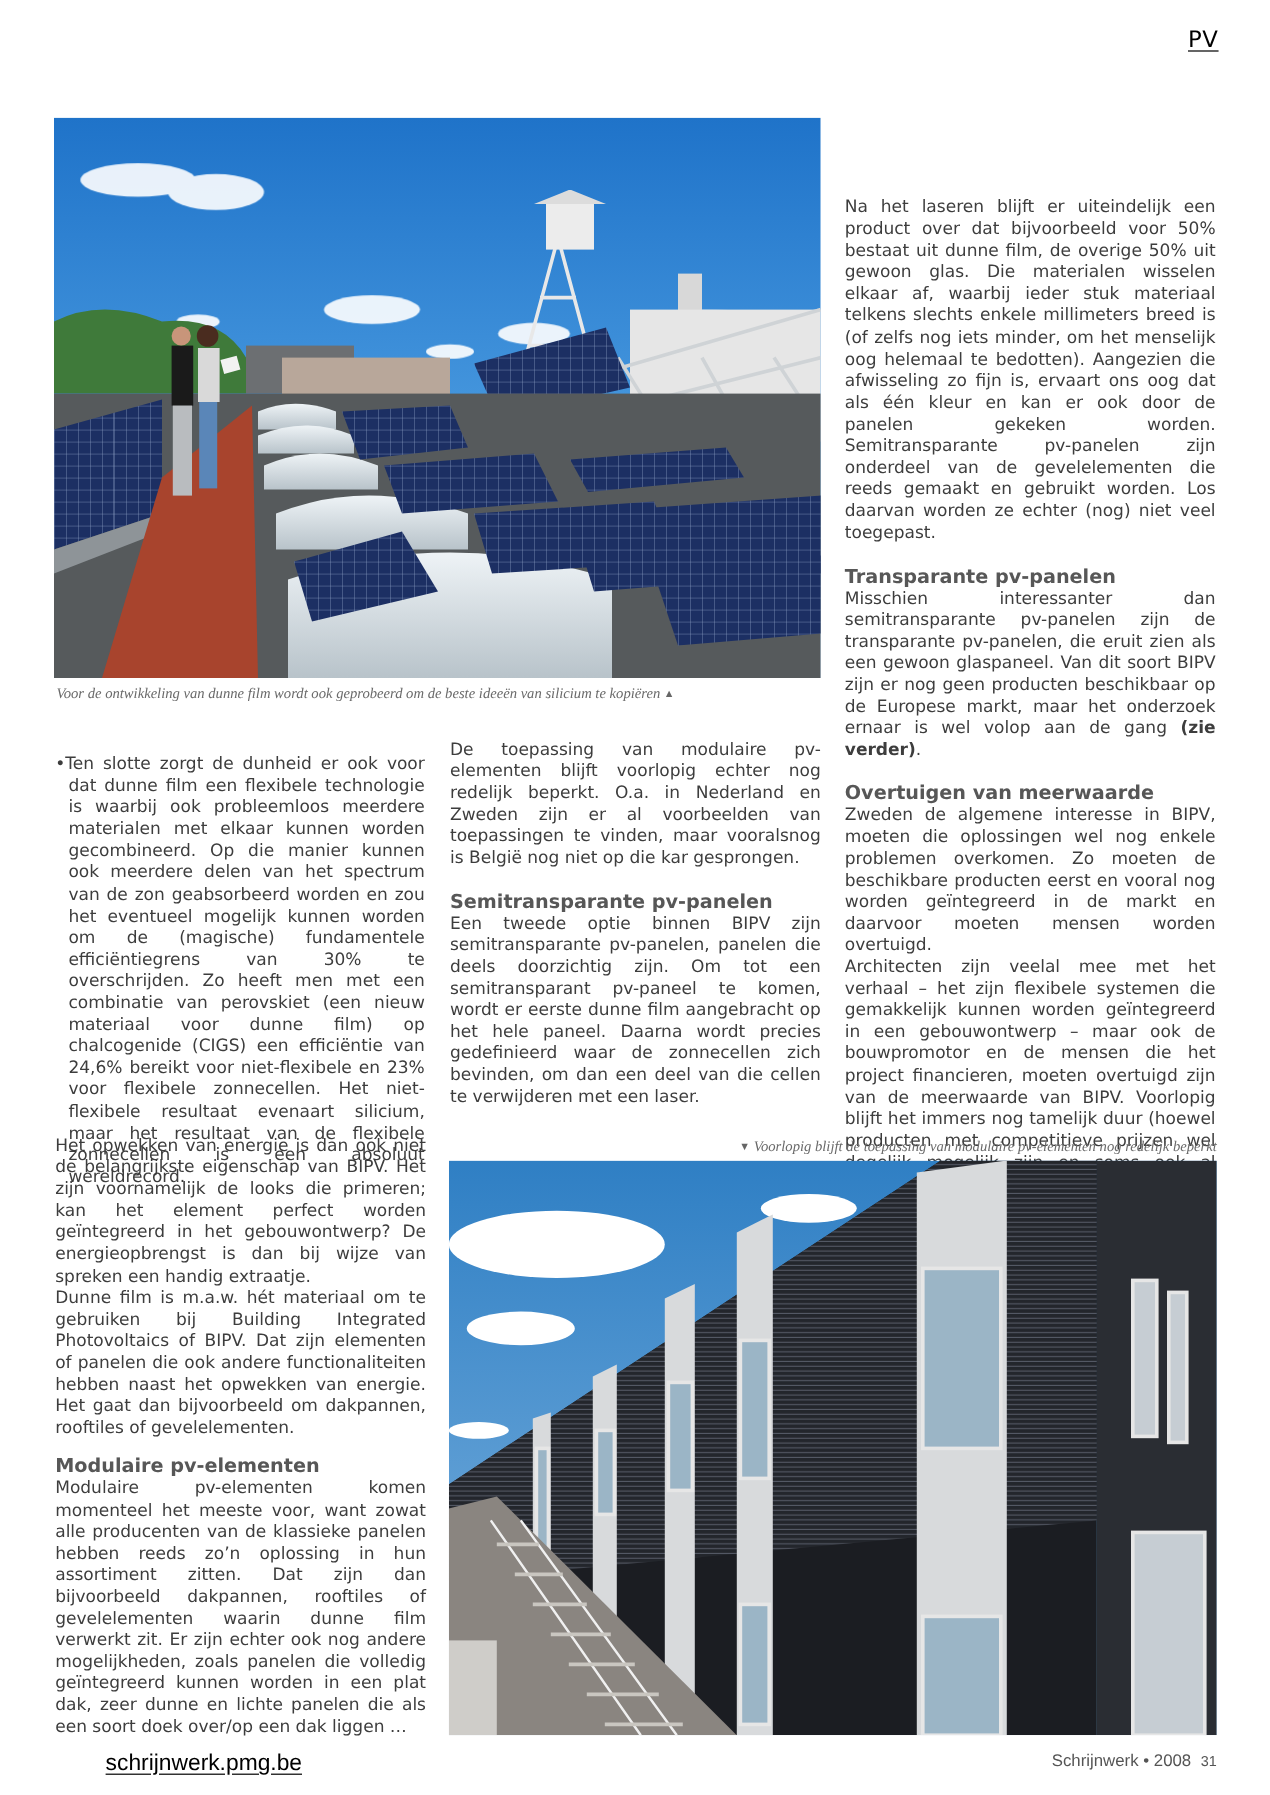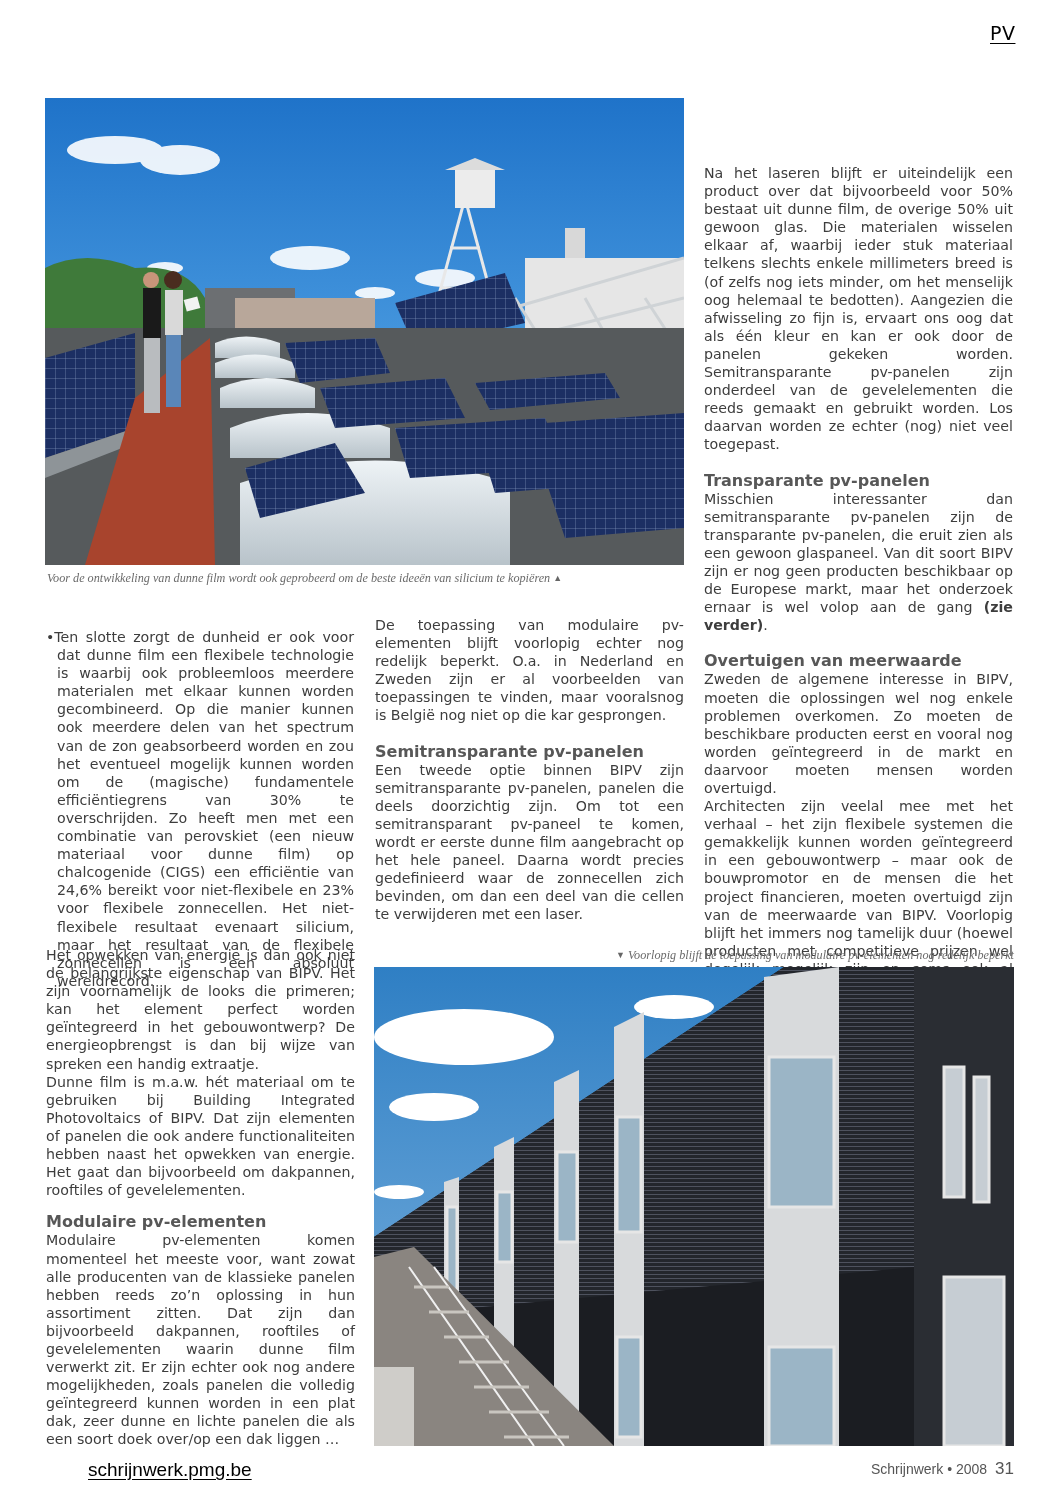--- a/index.html
+++ b/index.html
@@ -23,21 +23,21 @@
   #col-left-top { left: 46px; top: 616px; width: 308px; }
   #col-left-top .bullet-p { text-indent: -11px; padding-left: 11px; margin-top: 12px; }
   #col-mid { left: 375px; top: 616px; width: 309px; }
   #col-right { left: 704px; top: 164px; width: 309px; }
   #col-left-bottom { left: 46px; top: 946px; width: 309px; }
   .big-heading { font-size: 15.5px; font-weight: bold; color: #555; margin: 0 0 11px 0 !important; letter-spacing: -0.2px; text-align: left; }
   .footer-left { position: absolute; left: 46px; top: 1459px; font-size: 19px; color: #000000;
                  text-decoration: underline; text-underline-offset: 3px; font-family: "Liberation Sans", sans-serif; margin-left: 42px; }
   .footer-right { position: absolute; right: 44px; top: 1459px; font-family: "Liberation Sans", sans-serif; color: #555; white-space: nowrap; }
   .footer-right .pub { font-size: 14px; }
-  .footer-right .pnum { font-size: 17px; margin-left: 8px; }
+  .footer-right .pnum { font-size: 12px; margin-left: 8px; }
   .endmark { display: inline-block; width: 9px; height: 9px; border: 1.6px solid #333; margin-left: 5px; vertical-align: 0px; box-sizing: border-box; box-shadow: 1.5px 1.5px 0 #333; }
 </style>
 </head>
 <body>
 
 <div class="section-tag">PV</div>
 
 <div class="photo" id="photo1" title="Twee personen op een dak met zonnepanelen en lichtkoepels, met een schachttoren op de achtergrond">
   <svg viewBox="0 0 639 467" preserveAspectRatio="none">
     <defs>

